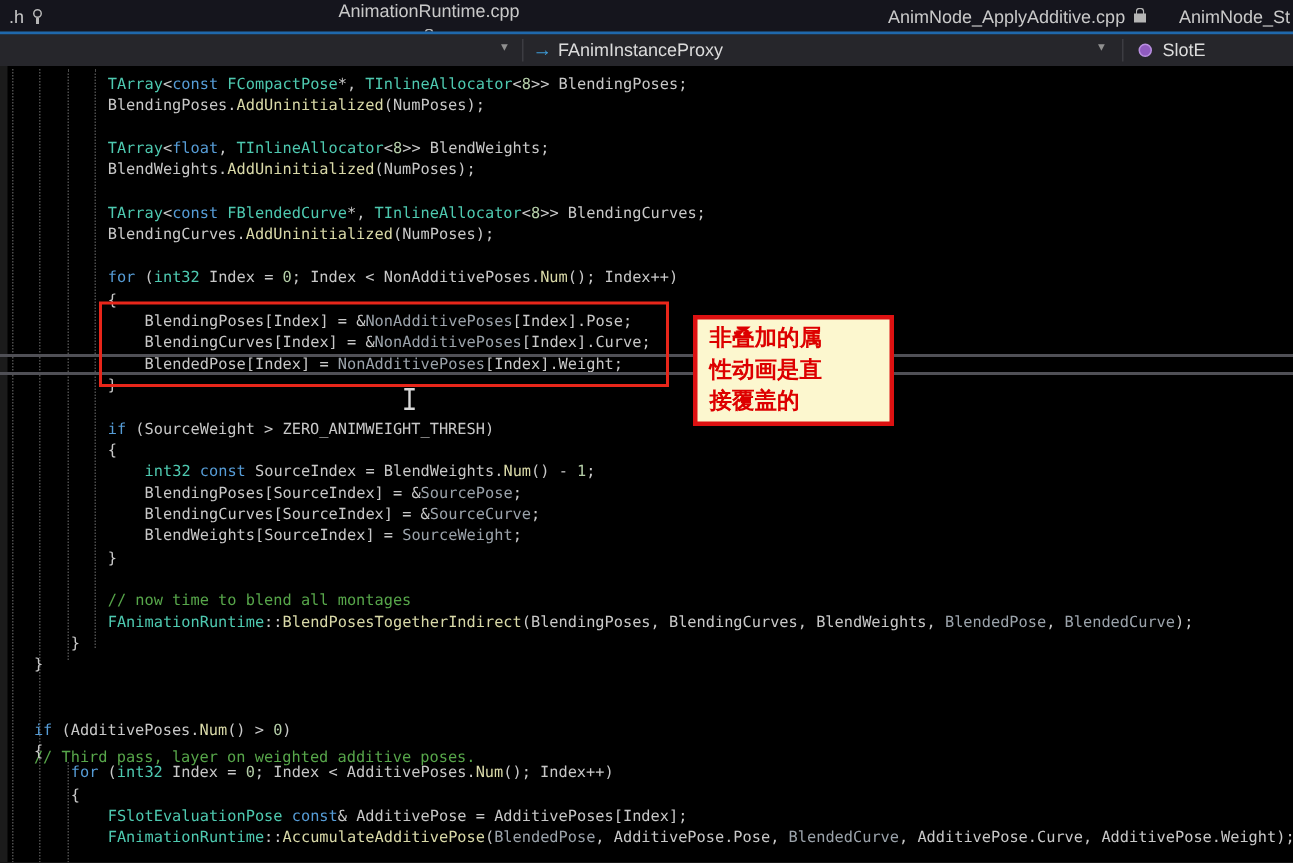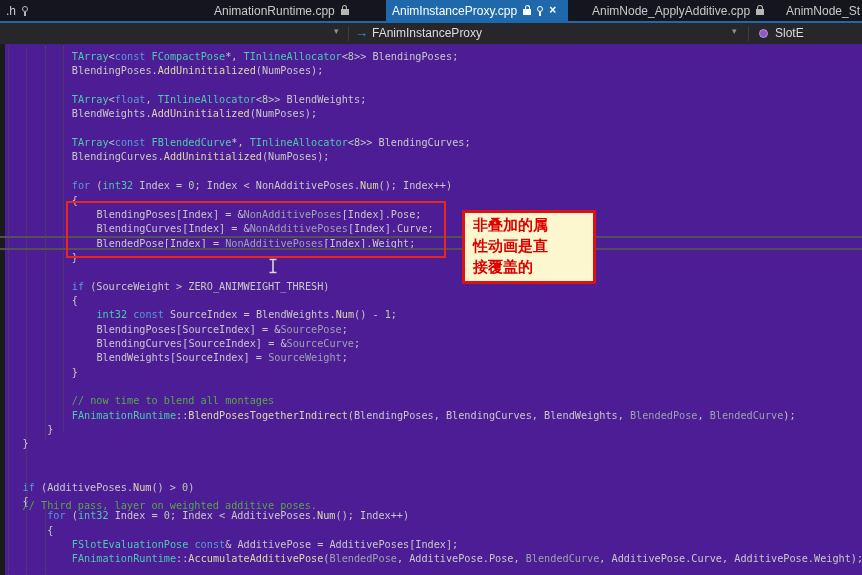--- a/index.html
+++ b/index.html
@@ -30,21 +30,21 @@
   #navbar { position:absolute; left:0; top:23px; width:862px; height:21px; background:#26262b;
             color:#dcdcdc; font-size:12px; }
   .chev { position:absolute; top:3px; color:#909090; font-size:9px; }
   .vsep { position:absolute; top:3px; width:1px; height:15px; background:#3c3c42; }
   .nav-label { position:absolute; top:3px; }
   .arrow-ic { position:absolute; left:355px; top:2px; color:#3d9ad6; font-size:13px; font-weight:bold; }
   .method-ic { position:absolute; left:759px; top:6px; width:9px; height:9px; border-radius:50%;
                background:#8f5bbf; border:1px solid #b88fe0; }
 
   
-  #editor { position:absolute; left:0; top:44px; width:862px; height:531px; background:#4c1d95; overflow:hidden; }
+  #editor { position:absolute; left:0; top:44px; width:862px; height:531px; background:#000000; overflow:hidden; }
   #gutter { position:absolute; left:0; top:0; width:5px; height:531px; background:#1b1b1b; }
   .guide { position:absolute; width:0; border-left:1px dotted #4c4c4c; }
   .code-line { position:absolute; height:14.35px; line-height:14.35px; white-space:pre;
                font-family:"DejaVu Sans Mono", monospace; font-size:10.2px; z-index:1; }
   .tk-k { color:#569CD6; }
   .tk-t { color:#4EC9B0; }
   .tk-p { color:#C8C8C8; }
   .tk-m { color:#D9D9A8; font-weight:normal; }
   .tk-c { color:#57A64A; }
   .tk-n { color:#B5CEA8; }
@@ -63,29 +63,23 @@
 </head>
 <body>
 
 <div id="stage">
 
   <div id="tabbar">
       <div class="tab" style="left: 0px; width: 46px;">
         <span class="tab-label">.h</span>
         <span class="pin"></span>
       </div>
-      <div class="tab" style="left: 208px; width: 156px;">
+      <div class="tab" style="left: 208px; width: 156px; flex-direction: column;">
         <span class="tab-label">AnimationRuntime.cpp</span>
         <span class="lock"></span>
-      </div>
-      <div class="tab active" style="left: 386px; width: 182px;">
-        <span class="tab-label">AnimInstanceProxy.cpp</span>
-        <span class="lock"></span>
-        <span class="pin"></span>
-        <span class="close">×</span>
       </div>
       <div class="tab" style="left: 568px; width: 202px; padding-left: 24px;">
         <span class="tab-label">AnimNode_ApplyAdditive.cpp</span>
         <span class="lock"></span>
       </div>
       <div class="tab" style="left: 780px; width: 82px;">
         <span class="tab-label">AnimNode_St</span>
       </div>
     </div>
   <div id="tab-underline"></div>

